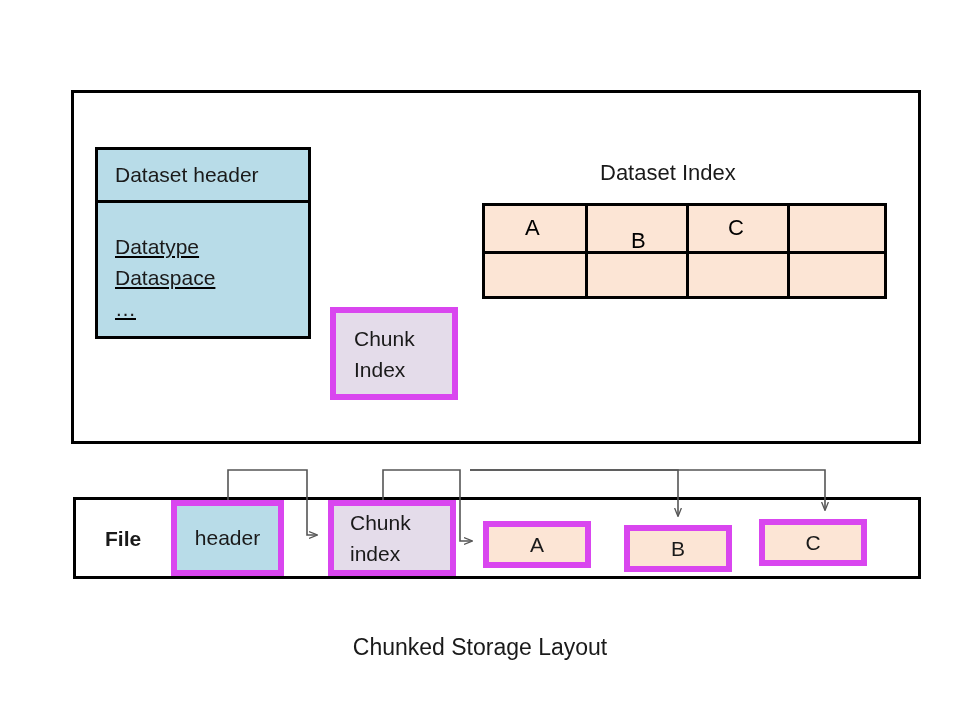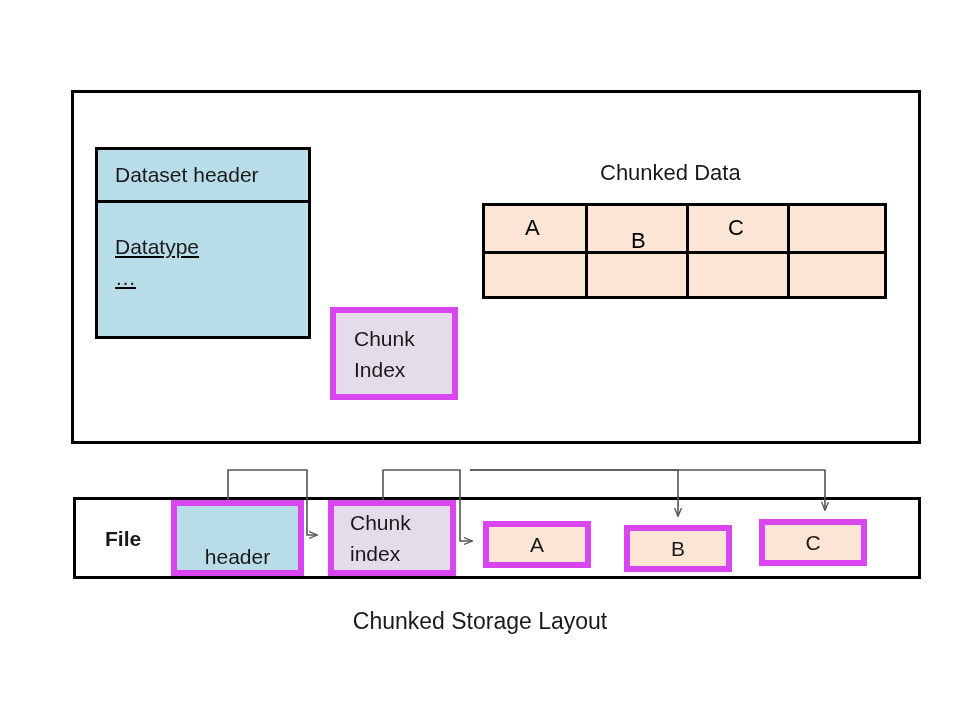--- a/index.html
+++ b/index.html
@@ -61,58 +61,59 @@
 
   
   #data-table{left:482px;top:203px;width:405px;height:96px;border:3px solid #000;background:#fce5d5;}
   #data-table .vline{position:absolute;top:0;width:3px;height:100%;background:#000;}
   #data-table .hline{position:absolute;left:0;top:45px;width:100%;height:3px;background:#000;}
   #data-table .cell-letter{position:absolute;font-size:22px;}
 
   
   #file-bar{left:73px;top:497px;width:848px;height:82px;}
   #file-label{left:105px;top:526px;font-size:21px;font-weight:bold;}
-  #file-header-box{left:171px;top:500px;width:133px;height:76px;align-items:flex-end;justify-content:center;}
+  #file-header-box{left:171px;top:500px;width:113px;height:76px;align-items:center;justify-content:center;}
   #file-chunkindex-box{left:328px;top:500px;width:128px;height:76px;
      flex-direction:column;justify-content:center;padding-left:16px;}
   #file-chunkindex-box .line{display:block;line-height:31px;font-size:21px;}
 
   .chunk-box{width:108px;height:47px;align-items:center;justify-content:center;}
   #chunk-a{left:483px;top:521px;}
   #chunk-b{left:624px;top:525px;}
   #chunk-c{left:759px;top:519px;}
 
   
-  #caption{left:0;top:608px;width:960px;text-align:center;font-size:23px;}
+  #caption{left:0;top:634px;width:960px;text-align:center;font-size:23px;}
 
   svg#connectors{position:absolute;left:0;top:0;width:960px;height:720px;pointer-events:none;}
 </style>
 </head>
 <body>
 
 <div id="stage">
 
   <div class="abs outer-frame" style="left:71px;top:90px;width:850px;height:354px;"></div>
 
   <div class="abs blue" id="dataset-header-block" style="border:3px solid #000;">
     <div id="dataset-header-title">
       <span class="lbl">Dataset header</span>
     </div>
     <div id="dataset-header-body">
       <span class="lbl line">Datatype</span>
+      <span class="lbl line">Dataspace</span>
       <span class="lbl line">…</span>
     </div>
   </div>
 
   <div class="abs box lav" id="chunk-index-top">
     <span class="lbl line">Chunk</span>
     <span class="lbl line">Index</span>
   </div>
 
-  <div class="abs lbl lbl-lg" id="dataset-data-caption">Chunked Data</div>
+  <div class="abs lbl lbl-lg" id="dataset-data-caption">Dataset Index</div>
 
   <div class="abs" id="data-table">
     <div class="vline" style="left:100px;"></div>
     <div class="vline" style="left:201px;"></div>
     <div class="vline" style="left:302px;"></div>
     <div class="hline"></div>
     <div class="cell-letter" style="left:40px;top:9px;">A</div>
     <div class="cell-letter" style="left:146px;top:22px;">B</div>
     <div class="cell-letter" style="left:243px;top:9px;">C</div>
   </div>

